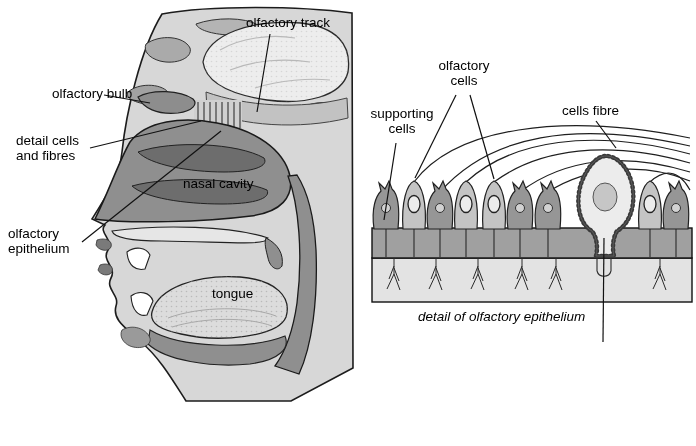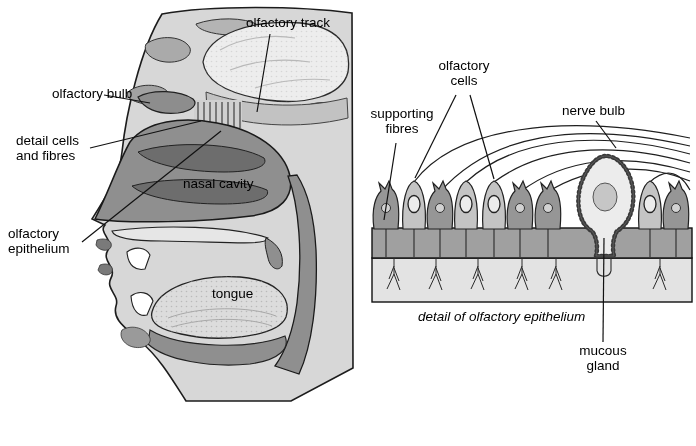--- a/index.html
+++ b/index.html
@@ -156,19 +156,17 @@
   <div class="lbl" style="left:16px;top:133px;">detail cells
 and fibres</div>
   <div class="lbl" style="left:183px;top:176px;">nasal cavity</div>
   <div class="lbl" style="left:8px;top:226px;">olfactory
 epithelium</div>
   <div class="lbl" style="left:212px;top:286px;text-align:right;">tongue</div>
 
   <div class="lbl center" style="left:430px;top:58px;width:68px;">olfactory
 cells</div>
   <div class="lbl center" style="left:362px;top:106px;width:80px;">supporting
-fibres</div>
-  <div class="lbl" style="left:562px;top:103px;">nerve bulb</div>
+cells</div>
+  <div class="lbl" style="left:562px;top:103px;">cells fibre</div>
   <div class="lbl italic" style="left:418px;top:309px;font-style:italic;">detail of olfactory epithelium</div>
-  <div class="lbl center" style="left:566px;top:343px;width:74px;">mucous
-gland</div>
 
 </div>
 
 </body></html>

